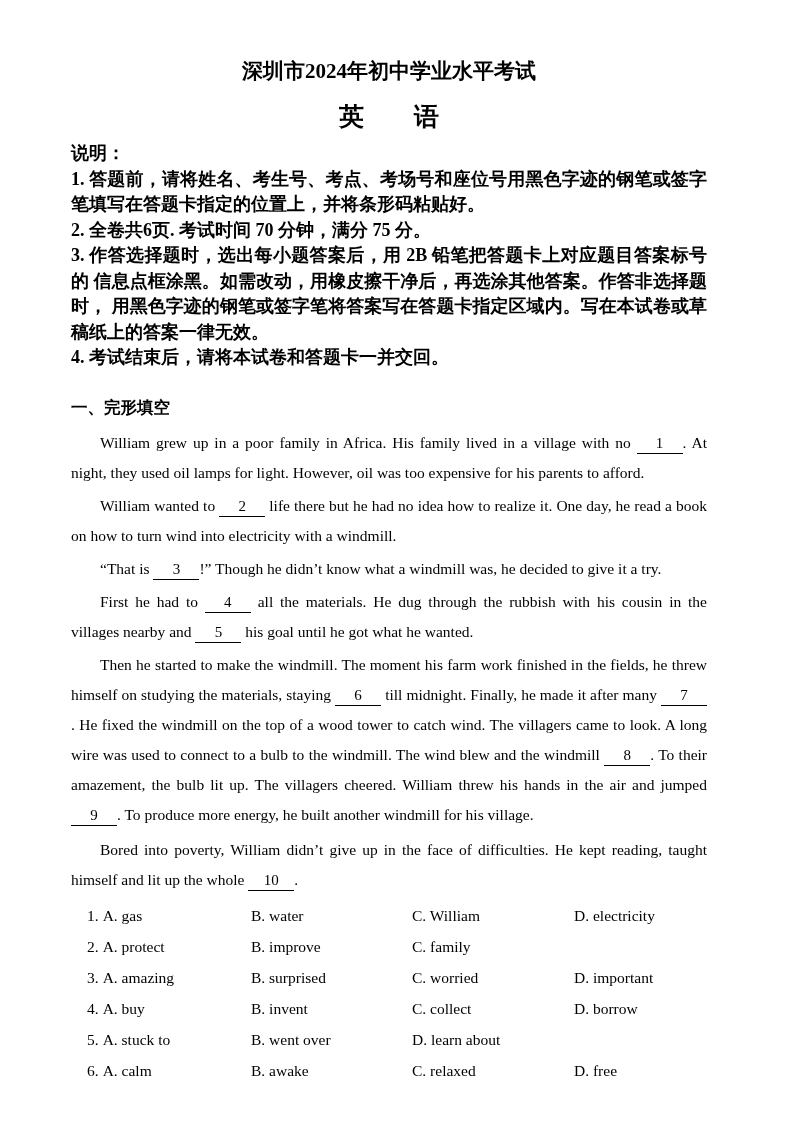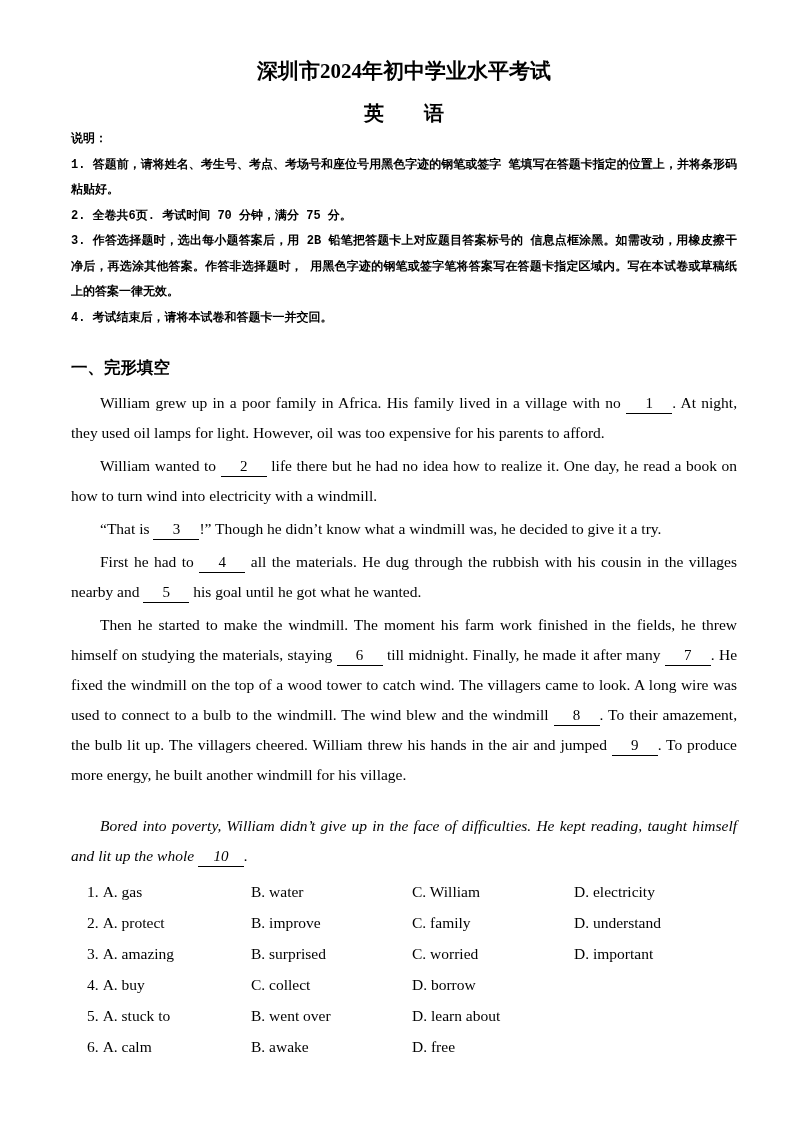--- a/index.html
+++ b/index.html
@@ -8,56 +8,55 @@
     width: 793px;
     height: 1122px;
     font-family: "Liberation Serif", "DejaVu Serif", serif;
     color: #000000;
     overflow: hidden;
   }
   .page {
     width: 793px;
     height: 1122px;
     background: #ffffff;
-    padding: 58px 56px 30px 71px;
+    padding: 58px 86px 30px 71px;
   }
   .title {
     font-size: 21px;
     font-weight: 700;
     text-align: center;
     line-height: 1.25;
   }
   .subject {
-    font-size: 20px;
+    font-size: 25px;
     font-weight: 700;
     text-align: center;
     margin-top: 16px;
   }
   .instructions {
-    margin-top: 0;
+    margin-top: 8px;
     font-weight: 700;
-    font-size: 12px;
+    font-size: 18px;
     line-height: 25.5px;
     text-align: justify;
-    font-family: Liberation Mono, monospace;
   }
   .section-heading {
     font-weight: 700;
     font-size: 16.5px;
     line-height: 26px;
     margin-top: 24px;
   }
   .passage {
     margin-top: 7px;
     font-size: 15.5px;
     line-height: 30px;
     text-align: justify;
   }
   .passage-para { text-indent: 29px; margin-bottom: 3px; }
-  .passage-para:last-child { margin-top: 21px; font-style: italic; }
+  .passage-para:last-child { margin-top: 5px; }
   .blank {
     display: inline-block;
     min-width: 46px;
     border-bottom: 1px solid #000;
     text-align: center;
     text-indent: 0;
     line-height: 1.05;
     padding: 0 2px 1px 2px;
     font-size: 15px;
   }
@@ -104,38 +103,39 @@
       <div class="option-row">
         <div class="option-cell"><span class="opt-num">1.</span>A. gas</div>
         <div class="option-cell">B. water</div>
         <div class="option-cell">C. William</div>
         <div class="option-cell">D. electricity</div>
       </div>
       <div class="option-row">
         <div class="option-cell"><span class="opt-num">2.</span>A. protect</div>
         <div class="option-cell">B. improve</div>
         <div class="option-cell">C. family</div>
-        <div class="option-cell">D. understand</div>
       </div>
       <div class="option-row">
         <div class="option-cell"><span class="opt-num">3.</span>A. amazing</div>
         <div class="option-cell">B. surprised</div>
         <div class="option-cell">C. worried</div>
         <div class="option-cell">D. important</div>
       </div>
       <div class="option-row">
         <div class="option-cell"><span class="opt-num">4.</span>A. buy</div>
+        <div class="option-cell">B. invent</div>
         <div class="option-cell">C. collect</div>
         <div class="option-cell">D. borrow</div>
       </div>
       <div class="option-row">
         <div class="option-cell"><span class="opt-num">5.</span>A. stuck to</div>
         <div class="option-cell">B. went over</div>
         <div class="option-cell">D. learn about</div>
       </div>
       <div class="option-row">
         <div class="option-cell"><span class="opt-num">6.</span>A. calm</div>
         <div class="option-cell">B. awake</div>
+        <div class="option-cell">C. relaxed</div>
         <div class="option-cell">D. free</div>
       </div>
     </div>
 
 </div>
 
 </body></html>

